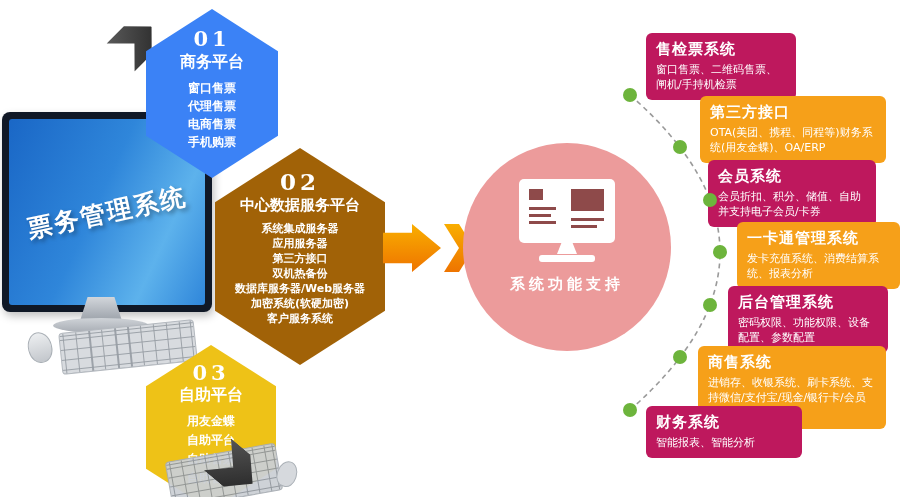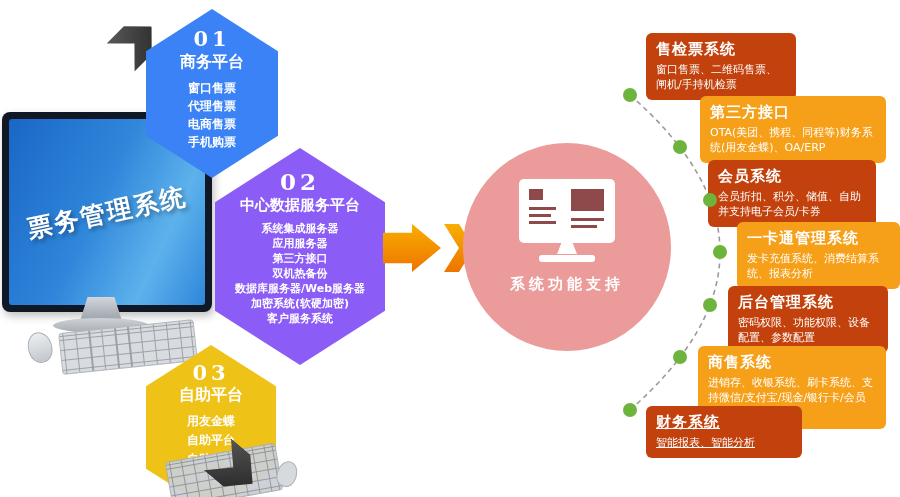--- a/index.html
+++ b/index.html
@@ -43,21 +43,21 @@
 
   
   .hex{position:absolute;clip-path:polygon(50% 0,100% 25%,100% 75%,50% 100%,0 75%,0 25%);
     color:#fff;text-align:center;z-index:2;}
   .hex .num{font-family:"DejaVu Serif","Liberation Serif",serif;font-weight:bold;font-size:21px;letter-spacing:4px;}
   .hex .hex-title{font-weight:bold;}
   .hex ul{list-style:none;margin:6px 0 0;padding:0;font-weight:bold;}
   .hex1{left:146px;top:9px;width:132px;height:152px;background:#3b82f6;padding-top:17px;}
   .hex1 .hex-title{font-size:16px;margin-top:1px;}
   .hex1 li{font-size:12px;line-height:18px;}
-  .hex2{left:215px;top:148px;width:170px;height:197px;background:#8b5cf6;padding-top:20px;}
+  .hex2{left:215px;top:148px;width:170px;height:197px;background:#a16207;padding-top:20px;}
   .hex2 .num{font-size:23px;}
   .hex2 .hex-title{font-size:15px;margin-top:1px;}
   .hex2 li{font-size:11px;line-height:15px;}
   .hex3{left:146px;top:345px;width:130px;height:150px;background:#eec217;padding-top:15px;}
   .hex3 .hex-title{font-size:16px;}
   .hex3 li{font-size:12px;line-height:19px;}
 
   
   .arrow-block{position:absolute;left:383px;top:224px;width:58px;height:48px;z-index:2;
     background:linear-gradient(180deg,#f9ae00,#ee7400);
@@ -83,31 +83,31 @@
   .circle-label{margin-top:13px;font-size:15px;font-weight:bold;color:#fff;letter-spacing:4px;white-space:nowrap;}
 
   
   .arc{position:absolute;left:0;top:0;z-index:1;pointer-events:none;}
   .dot{position:absolute;width:14px;height:14px;border-radius:50%;background:#6db43c;z-index:3;}
   .d1{left:623px;top:88px;} .d2{left:673px;top:140px;} .d3{left:703px;top:193px;}
   .d4{left:713px;top:245px;} .d5{left:703px;top:298px;} .d6{left:673px;top:350px;} .d7{left:623px;top:403px;}
 
   
   .feature{position:absolute;border-radius:6px;color:#fff;padding:7px 10px 8px;z-index:2;box-sizing:border-box;}
-  .feature.green{background:#c2410c;}
+  .feature.green{background:#be185d;}
   .feature.orange{background:#f6a019;}
   .f-title{font-size:15px;font-weight:bold;letter-spacing:1px;}
   .f-desc{font-size:11px;line-height:1.38;margin-top:3px;}
   .f1{left:646px;top:33px;width:150px;}
   .f2{left:700px;top:96px;width:186px;}
   .f3{left:708px;top:160px;width:168px;}
   .f4{left:737px;top:222px;width:163px;}
   .f5{left:728px;top:286px;width:160px;}
   .f6{left:698px;top:346px;width:188px;}
-  .f7{left:646px;top:406px;width:156px;text-decoration:underline;}
+  .f7{left:646px;top:406px;width:156px;}
 </style>
 </head>
 <body>
 
 <div class="monitor-frame">
   <div class="monitor-screen">
     <div class="screen-text">票务管理系统</div>
   </div>
 </div>
 <div class="monitor-neck"></div>

